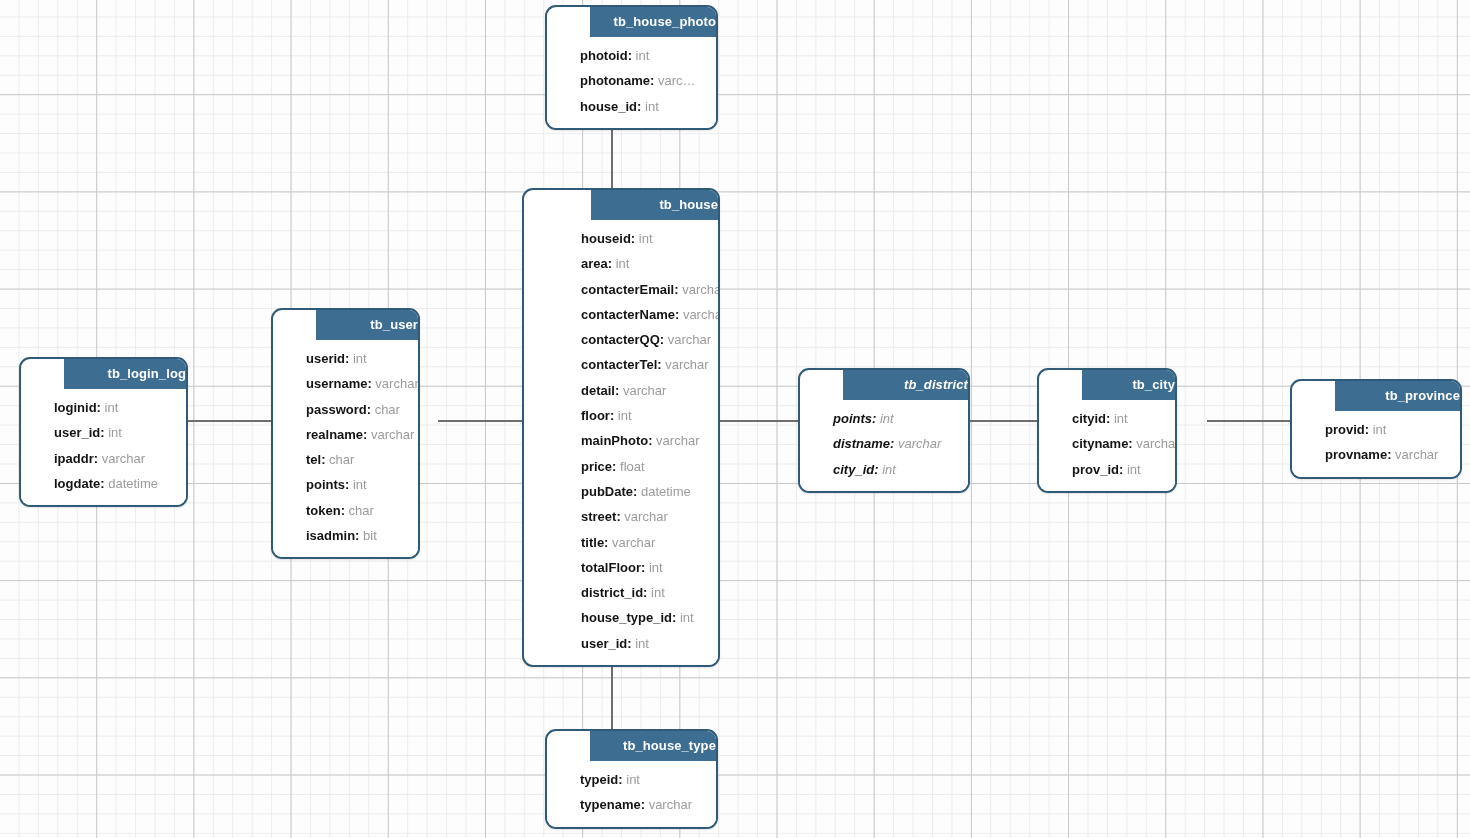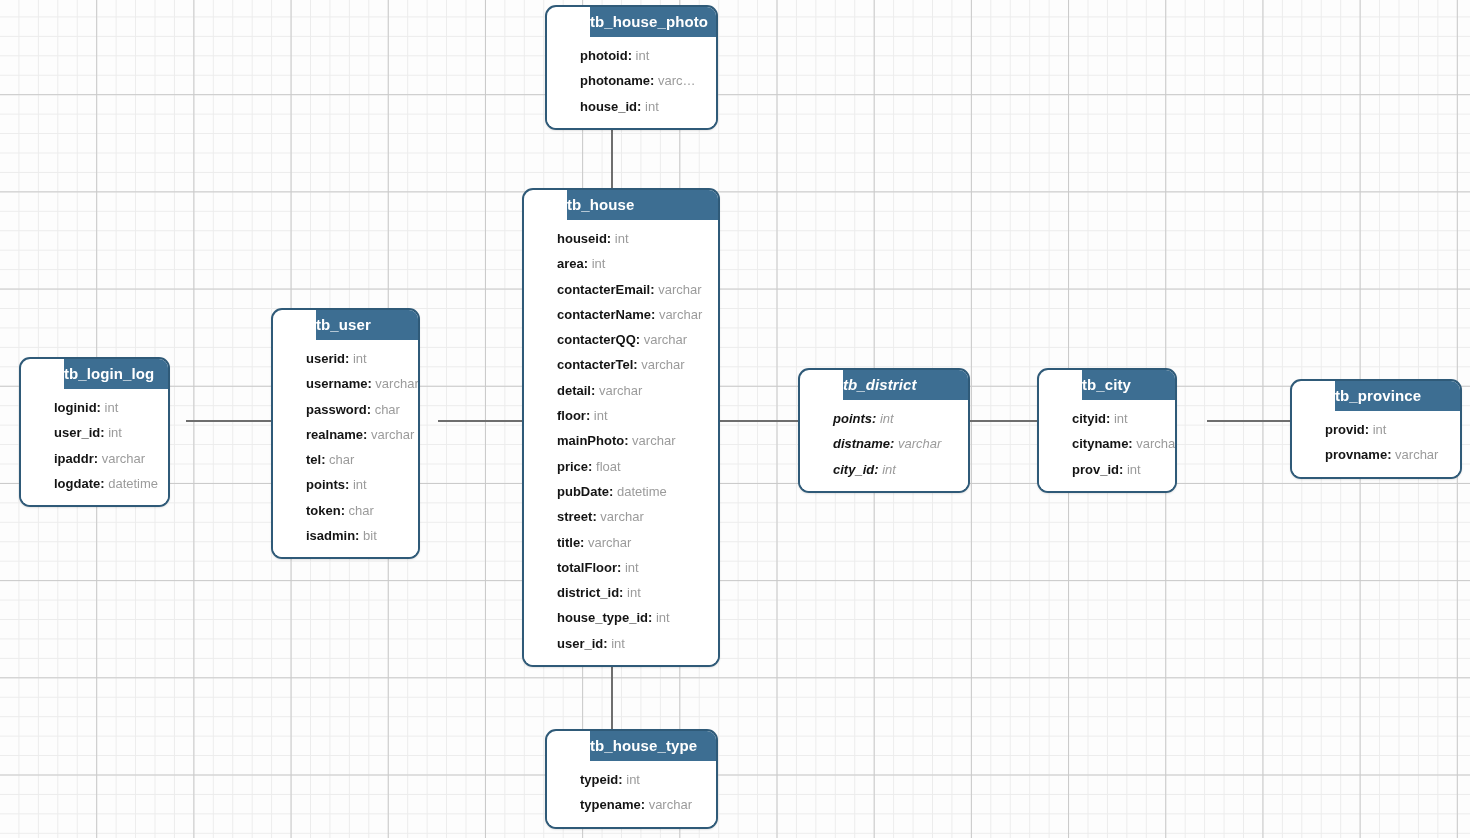--- a/index.html
+++ b/index.html
@@ -44,23 +44,23 @@
     z-index: 5;
     border: 2px solid #2f5a78;
     border-radius: 11px;
     background: #ffffff;
     overflow: hidden;
     box-shadow: 0 1px 2px rgba(0,0,0,0.10);
   }
   .entity-header {
     background: #3d6e92;
     color: #ffffff;
-    font-size: 15px;
+    font-size: 13px;
     font-weight: bold;
-    text-align: left;
+    text-align: right;
     line-height: 30px;
     height: 30px;
     letter-spacing: 0.1px;
     white-space: nowrap;
     margin-left: 43px;
   }
   .entity-body {
     padding: 6px 0 9px 0;
     background: #ffffff;
   }
@@ -77,23 +77,23 @@
     font-weight: bold;
     color: #141414;
   }
   .field .ftype {
     color: #9b9b9b;
     font-weight: normal;
   }
 
   
   #ent-tb_house_photo { left: 545px; top: 5px;   width: 173px; }
-  #ent-tb_house       { left: 522px; top: 188px; width: 198px; }
+  #ent-tb_house       { left: 522px; top: 188px; width: 198px; padding-left: 24px; }
   #ent-tb_user        { left: 271px; top: 308px; width: 149px; }
-  #ent-tb_login_log   { left: 19px;  top: 357px; width: 151px; }
+  #ent-tb_login_log   { left: 19px;  top: 357px; width: 169px; }
   #ent-tb_district    { left: 798px; top: 368px; width: 172px; font-style: italic; }
   #ent-tb_city        { left: 1037px;top: 368px; width: 140px; }
   #ent-tb_province    { left: 1290px;top: 379px; width: 172px; }
   #ent-tb_house_type  { left: 545px; top: 729px; width: 173px; }
 </style>
 </head>
 <body>
 
 <div id="canvas">
 

